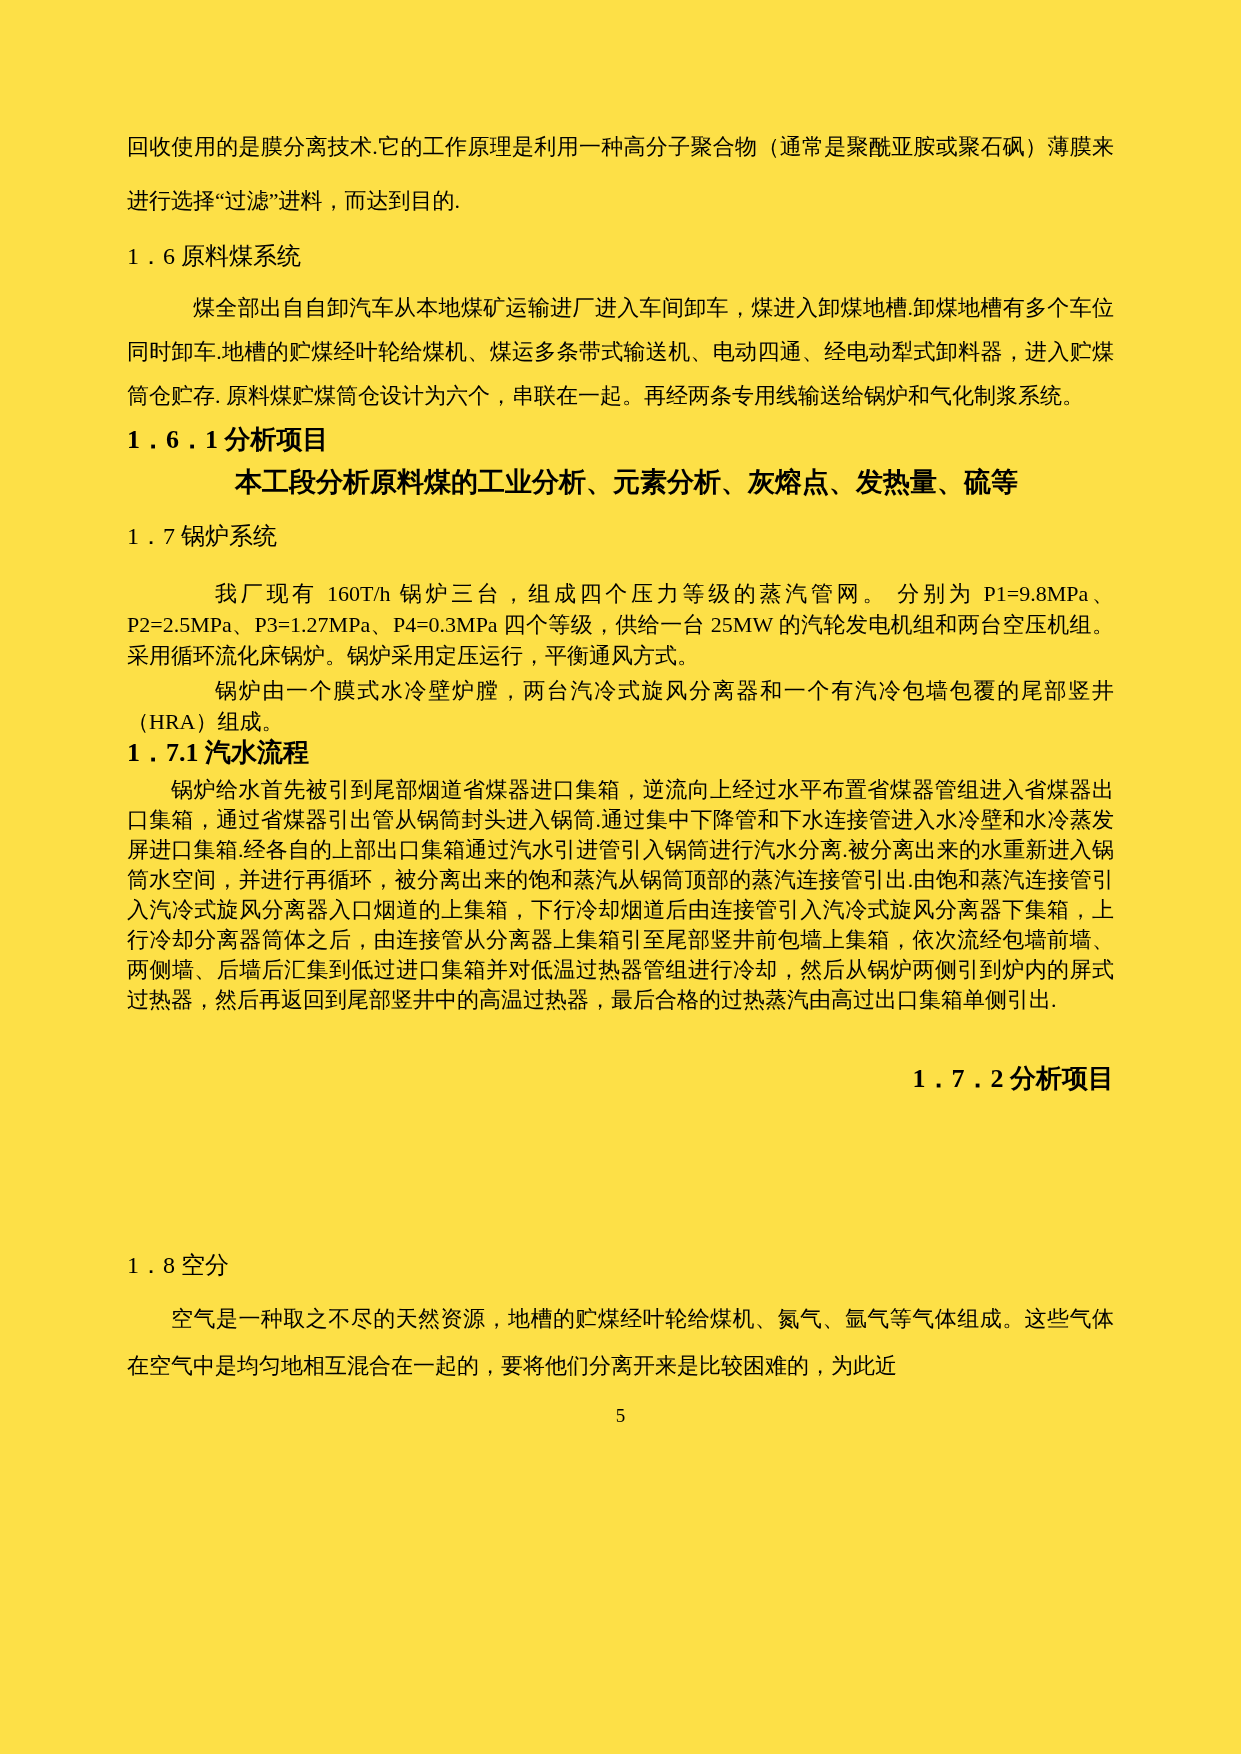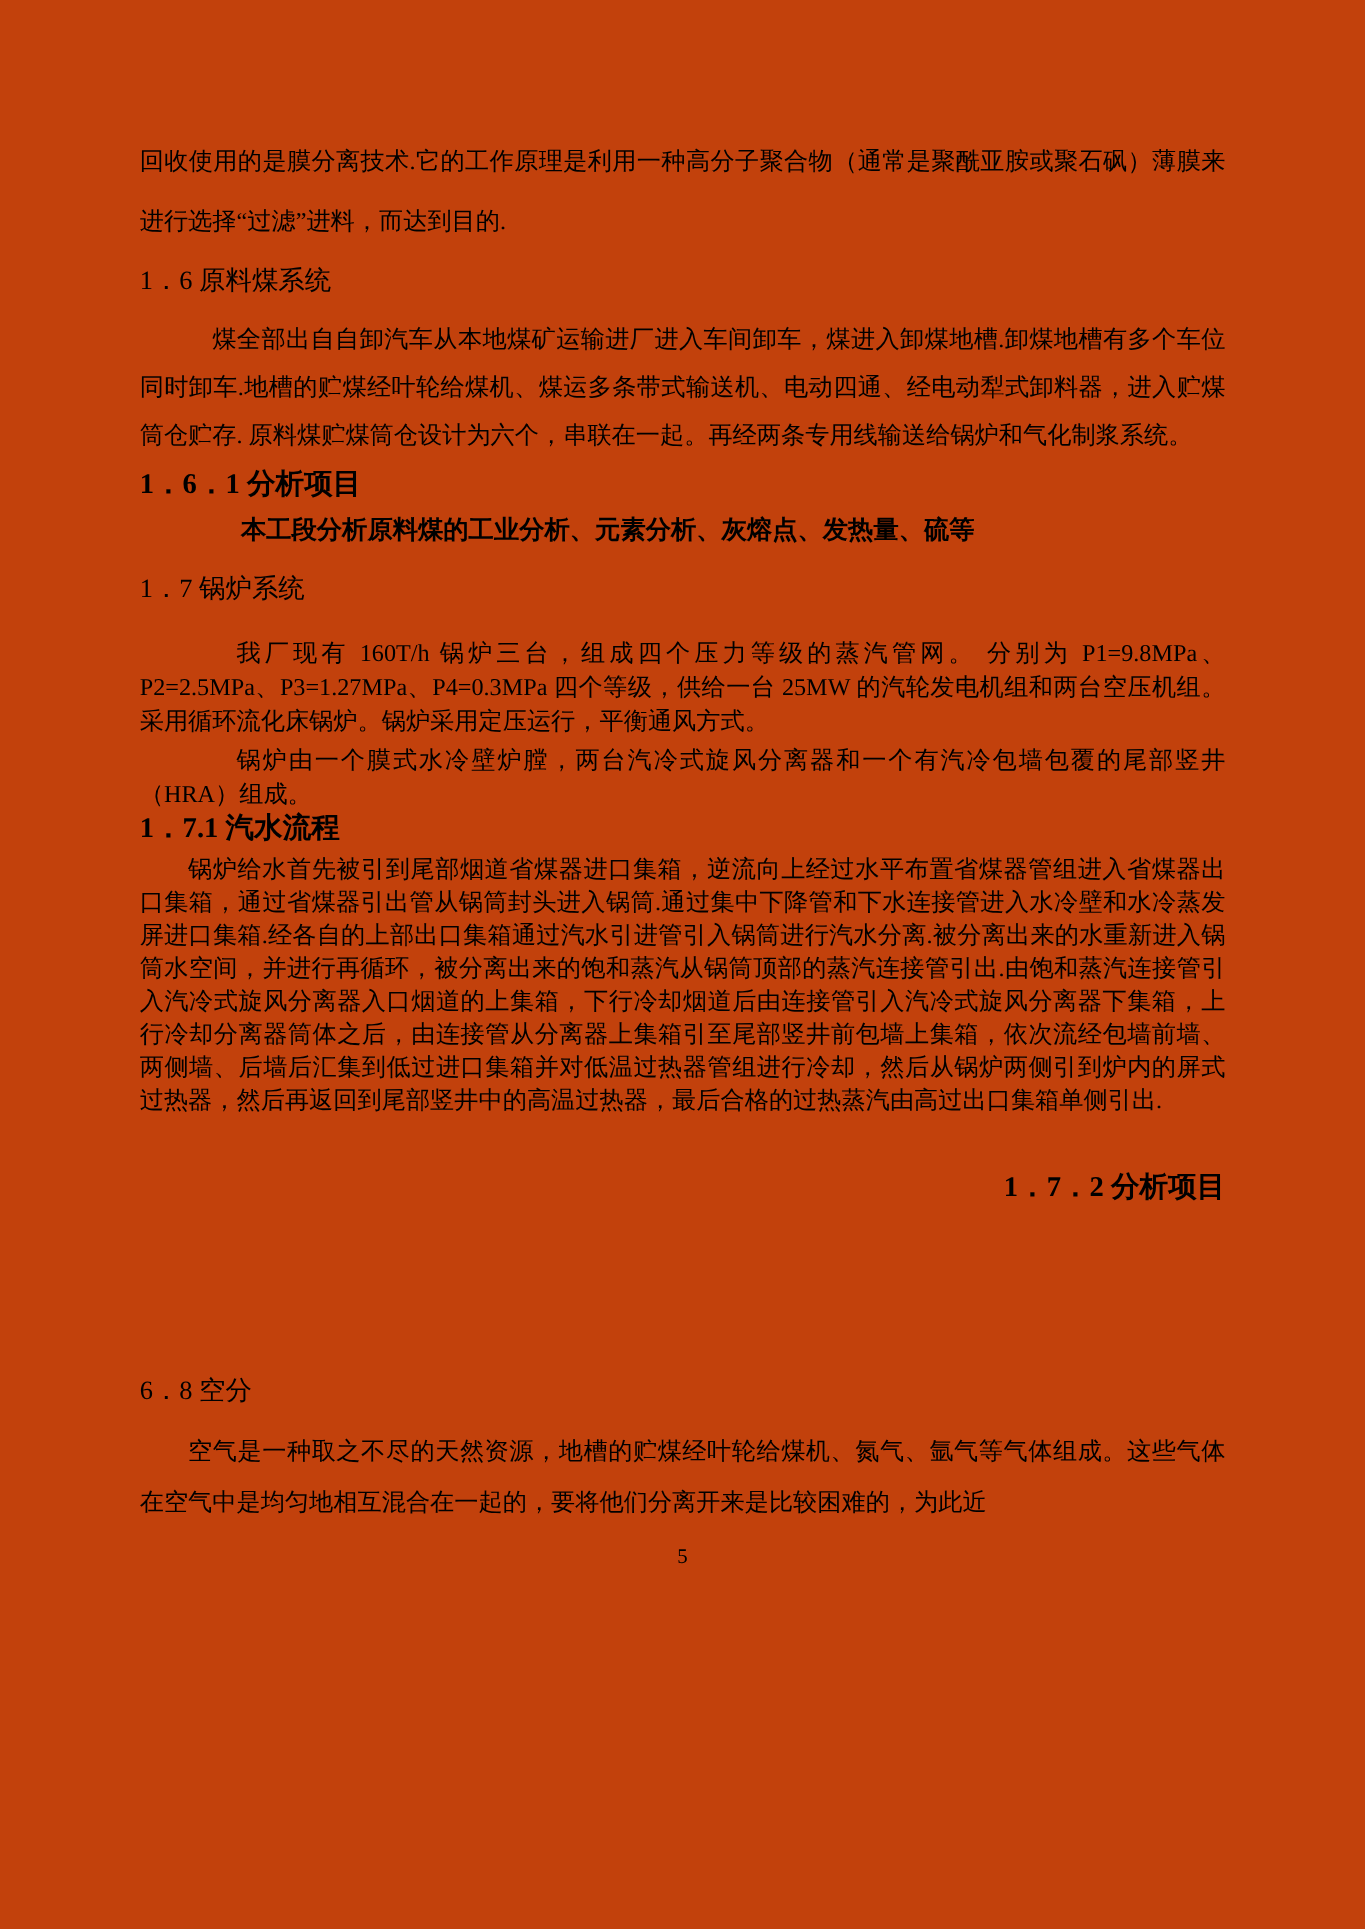--- a/index.html
+++ b/index.html
@@ -1,32 +1,32 @@
 <!DOCTYPE html>
 <html><head>
 <meta charset="utf-8">
 <style>
   html, body { margin: 0; padding: 0; background: #e8e8e8; }
   .page {
     width: 1241px;
     height: 1754px;
     margin: 0 auto;
-    background: #c2410c;
+    background: #fde047;
     overflow: hidden;
     font-family: "Liberation Serif", "DejaVu Serif", serif;
     color: #000000;
     box-sizing: border-box;
   }
   .content { padding: 120px 127px 0 127px; }
   .content p, .content h2, .content h3 { margin: 0; padding: 0; }
 
   .body-text  { font-size: 22px; text-align: justify; font-weight: normal; }
   .head-lg    { font-size: 24px; font-weight: normal; line-height: 40px; text-align: left; }
   .head-sm    { font-size: 26px; font-weight: bold; line-height: 32px; text-align: left; }
-  .bold-line  { font-size: 23px; font-weight: bold; line-height: 32px; text-align: left; }
+  .bold-line  { font-size: 27px; font-weight: bold; line-height: 32px; text-align: left; }
 
   #p-intro   { line-height: 54px; }
   #h-16      { margin-top: 8px; }
   #p-coal    { margin-top: 10px; line-height: 44px; text-indent: 3em; }
   #h-161     { margin-top: 6px; }
   #b-coal    { margin-top: 10px; text-indent: 4em; }
   #h-17      { margin-top: 18px; }
   #p-boiler1 { margin-top: 22px; line-height: 31px; text-indent: 4em; }
   #p-boiler2 { margin-top: 4px;  line-height: 31px; text-indent: 4em; }
   #h-171     { }
@@ -60,21 +60,21 @@
 
     <p id="p-boiler2" class="body-text">锅炉由一个膜式水冷壁炉膛，两台汽冷式旋风分离器和一个有汽冷包墙包覆的尾部竖井（HRA）组成。</p>
 
     <h3 id="h-171" class="head-sm">1．7.1 汽水流程</h3>
 
     <p id="p-steam" class="body-text">锅炉给水首先被引到尾部烟道省煤器进口集箱，逆流向上经过水平布置省煤器管组进入省煤器出口集箱，通过省煤器引出管从锅筒封头进入锅筒.通过集中下降管和下水连接管进入水冷壁和水冷蒸发屏进口集箱.经各自的上部出口集箱通过汽水引进管引入锅筒进行汽水分离.被分离出来的水重新进入锅筒水空间，并进行再循环，被分离出来的饱和蒸汽从锅筒顶部的蒸汽连接管引出.由饱和蒸汽连接管引入汽冷式旋风分离器入口烟道的上集箱，下行冷却烟道后由连接管引入汽冷式旋风分离器下集箱，上行冷却分离器筒体之后，由连接管从分离器上集箱引至尾部竖井前包墙上集箱，依次流经包墙前墙、两侧墙、后墙后汇集到低过进口集箱并对低温过热器管组进行冷却，然后从锅炉两侧引到炉内的屏式过热器，然后再返回到尾部竖井中的高温过热器，最后合格的过热蒸汽由高过出口集箱单侧引出.</p>
 
     <h3 id="h-172" class="head-sm">1．7．2 分析项目</h3>
 
 
-    <h2 id="h-18" class="head-lg">6．8 空分</h2>
+    <h2 id="h-18" class="head-lg">1．8 空分</h2>
 
 
     <p id="p-air" class="body-text">空气是一种取之不尽的天然资源，地槽的贮煤经叶轮给煤机、氮气、氩气等气体组成。这些气体在空气中是均匀地相互混合在一起的，要将他们分离开来是比较困难的，为此近</p>
 
     <div class="footer">5</div>
 
   </div>
 </div>
 
 </body></html>

